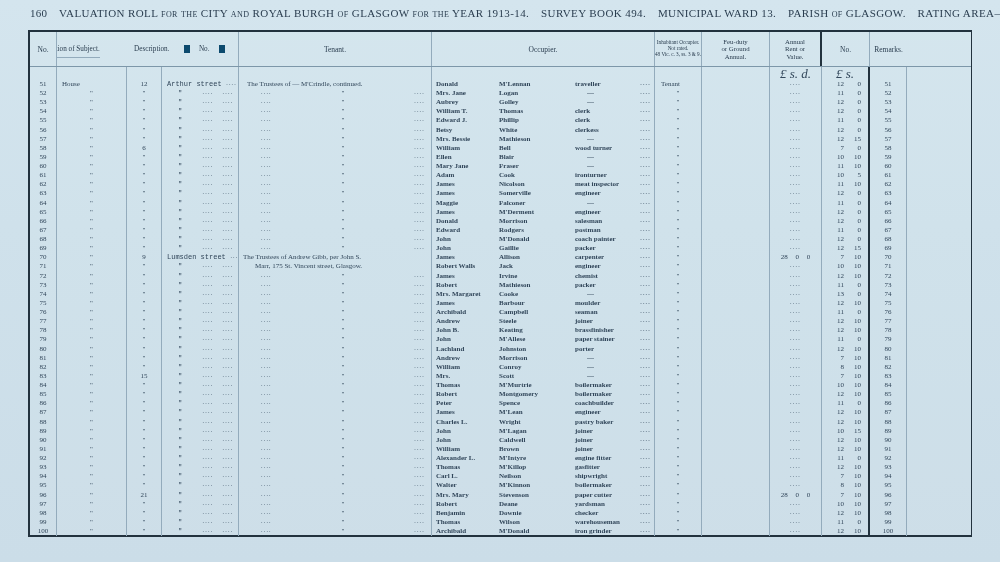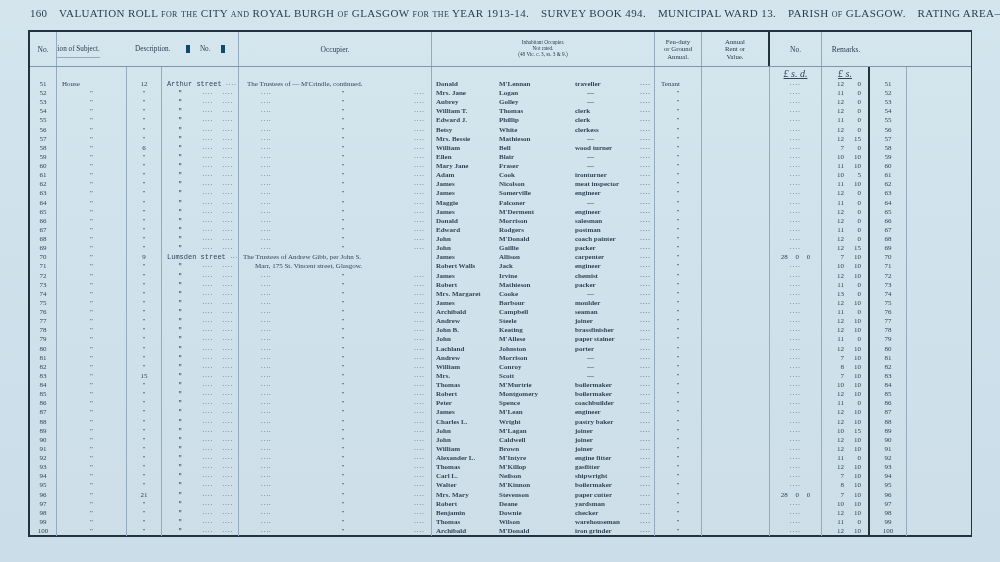--- a/index.html
+++ b/index.html
@@ -27,26 +27,26 @@
   .hgrid{display:grid;grid-template-columns:27px 182px 193px 223px 47px 68px 52px 48px 37px 1fr;}
   .c{border-right:1px solid #93abbc;box-sizing:border-box;overflow:hidden;white-space:nowrap;}
   .c:last-child{border-right:none;}
   .c.thick{border-right:2px solid #22323e;}
   
   .thead{height:34px;border-bottom:1px solid #7d97a9;font-size:7.5px;color:#2a3d4f;}
   .thead .c{display:flex;align-items:center;justify-content:center;text-align:center;}
   .desc-group{display:flex;flex-direction:row;align-items:stretch;justify-content:flex-start;padding:0;gap:20px;}
   .desc-group .gtitle{height:16px;line-height:17px;text-align:center;border-bottom:1px solid #93abbc;font-size:7.2px;}
   .desc-group .gsub{flex:1;display:grid;grid-template-columns:70px 35px 77px;}
-  .desc-group .gsub span{display:flex;align-items:center;justify-content:center;border-right:4px solid #0c4a6e;font-size:7.2px;}
+  .desc-group .gsub span{display:flex;align-items:center;justify-content:center;border-right:6px solid #0c4a6e;font-size:7.2px;}
   .desc-group .gsub span:last-child{border-right:none;}
   .h3l{display:flex;flex-direction:column;align-items:center;justify-content:center;line-height:7.2px;font-size:6.8px;}
   .h3l.tiny{font-size:5.2px;line-height:5.8px;}
   
-  .currow{height:13px;font-size:10px;text-decoration:underline;}
+  .currow{height:13px;font-size:13px;}
   .currow .c{display:flex;align-items:center;justify-content:center;font-style:italic;}
   
   .tbody{height:457px;overflow:hidden;}
   .trow{height:9.14px;line-height:9.2px;font-size:7px;}
   .trow .c{display:flex;align-items:center;}
   .cellv{display:block;width:100%;padding-left:5px;box-sizing:border-box;}
   .cellv.dit{padding-left:0;text-align:center;}
   .num{justify-content:center;text-align:center;}
   .dots{letter-spacing:1.2px;opacity:.85;font-size:6px;transform:translateY(-1px);}
   
@@ -93,20 +93,21 @@
   <div class="thead hgrid">
     <div class="c">No.</div>
     <div class="c desc-group">
       <div class="gtitle">Description and Situation of Subject.</div>
       <div class="gsub">
         <span>Description.</span>
         <span>No.</span>
         <span>Situation.</span>
       </div>
     </div>
+    <div class="c">Tenant.</div>
     <div class="c">Occupier.</div>
     <div class="c">
       <div class="h3l tiny">
         <span>Inhabitant Occupier.</span>
         <span>Not rated.</span>
         <span>(48 Vic. c. 3, ss. 3 &amp; 9.)</span>
       </div>
     </div>
     <div class="c">
       <div class="h3l">

